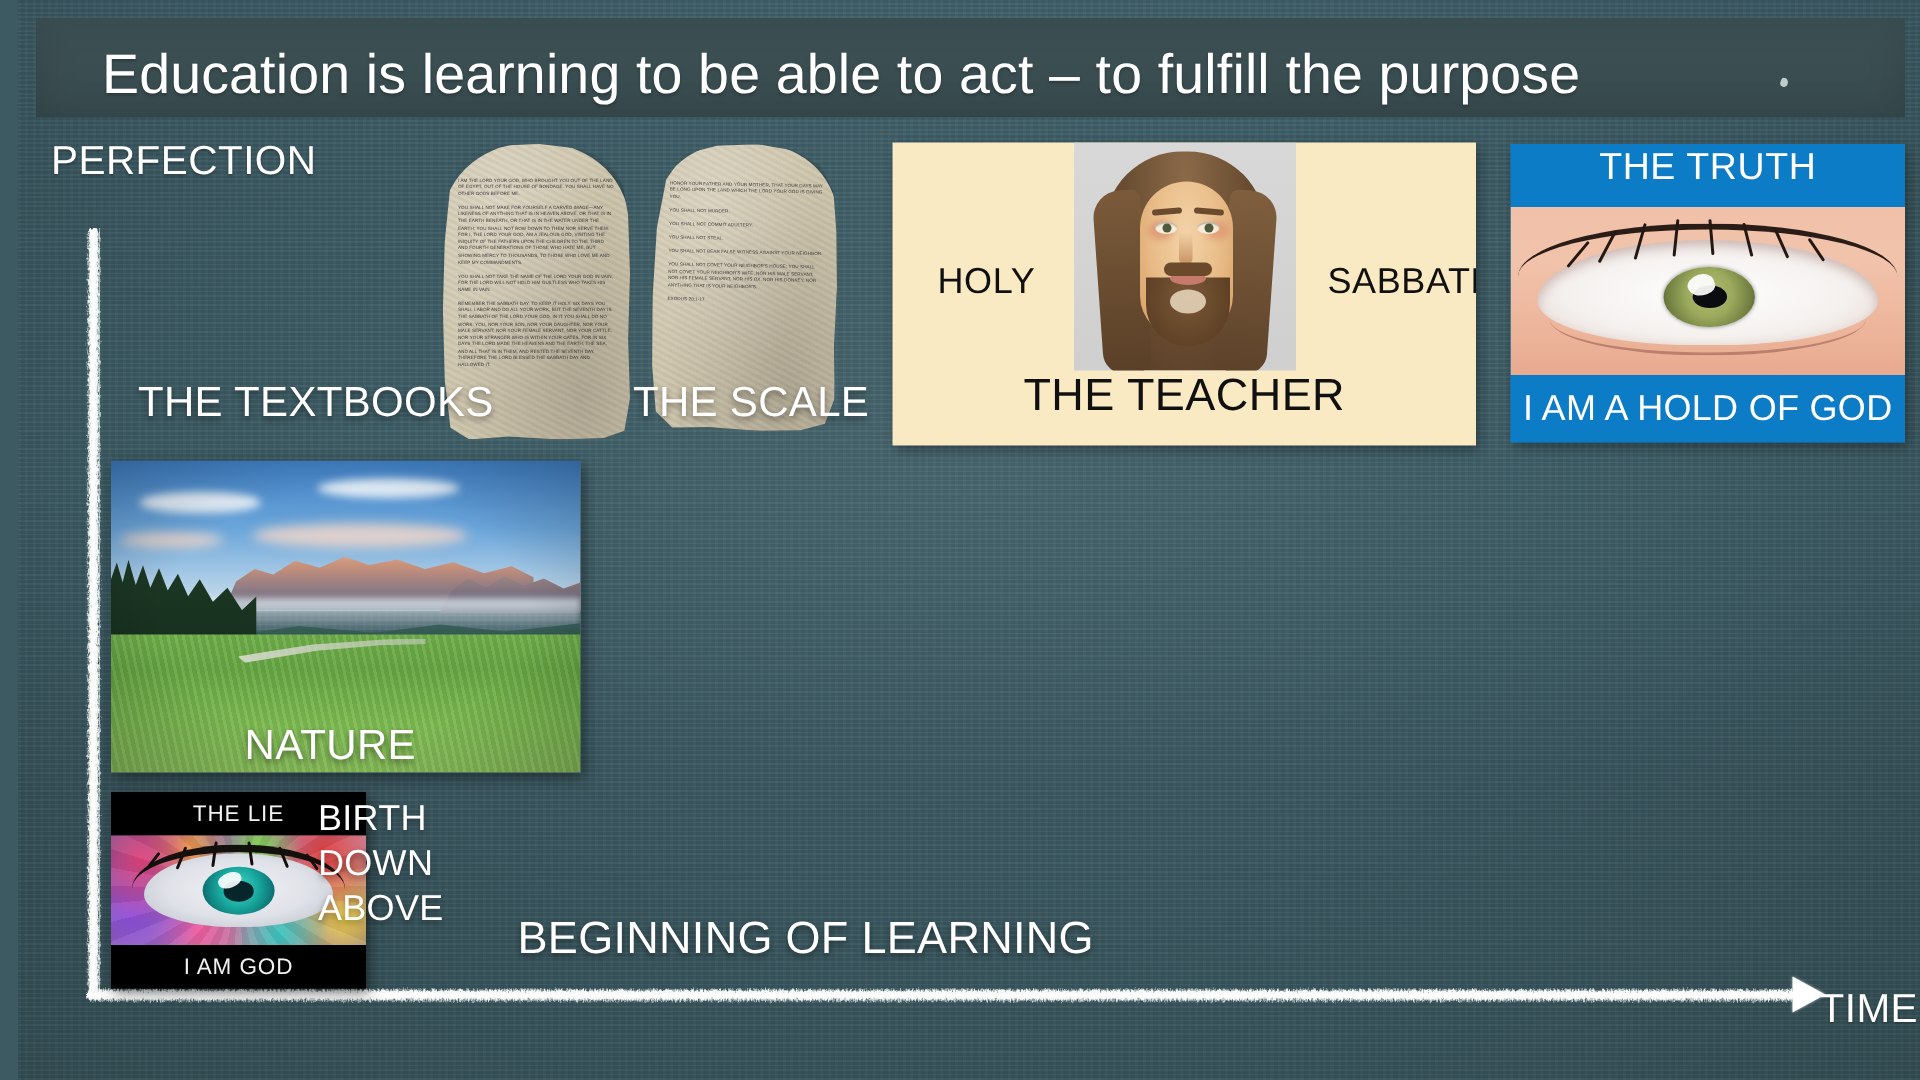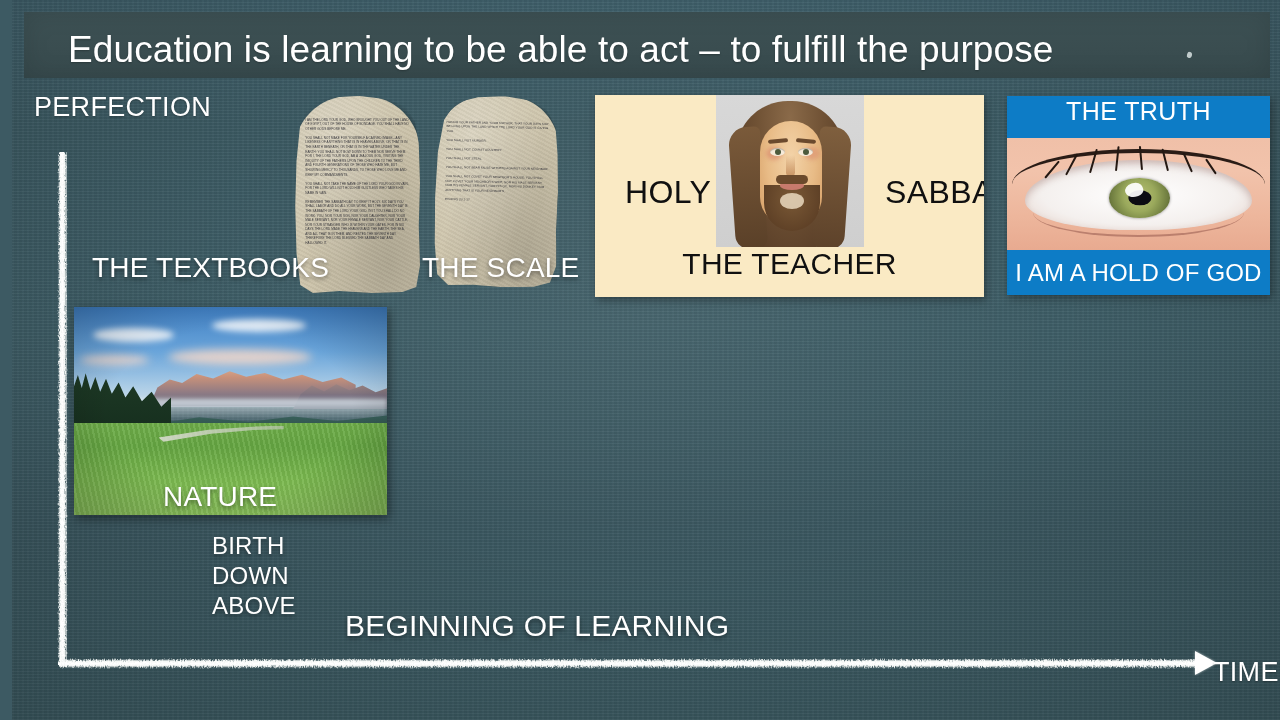--- a/index.html
+++ b/index.html
@@ -153,21 +153,21 @@
   .eye-l,.eye-r{position:absolute;top:53px;width:15px;height:8px;background:#f6ead9;border-radius:50%;z-index:4;box-shadow:inset 0 1px 1px rgba(0,0,0,.25);}
   .eye-l{left:54px;} .eye-r{left:82px;}
   .eye-l:after,.eye-r:after{content:"";position:absolute;left:5px;top:1px;width:6px;height:6px;background:#4d5a3c;border-radius:50%;}
   .nose{position:absolute;left:70px;top:60px;width:9px;height:22px;background:linear-gradient(180deg,rgba(200,146,96,0),rgba(186,128,80,.75));border-radius:0 0 6px 6px;z-index:4;}
   .mouth{position:absolute;left:64px;top:86px;width:24px;height:9px;background:#c77a6c;border-radius:50%;z-index:5;}
   .beard{position:absolute;left:48px;top:90px;width:56px;height:46px;
     background:radial-gradient(ellipse at 50% 30%, #7a5936 0%, #5e4026 75%);border-radius:0 0 28px 28px;z-index:3;}
   .beard:after{content:"";position:absolute;left:16px;top:8px;width:24px;height:16px;background:#ead9c0;border-radius:50%;opacity:.85;}
   .mous{position:absolute;left:60px;top:80px;width:32px;height:9px;background:#6b4a2c;border-radius:8px;z-index:6;}
   .teacher-word{
-    position:absolute;top:79px;color:#101010;font-size:32px;letter-spacing:.4px;
+    position:absolute;top:79px;color:#101010;font-size:24px;letter-spacing:.4px;
   }
   .tw-holy{left:30px;} .tw-spirit{left:290px;}
   .teacher-caption{
     position:absolute;left:0;right:0;top:152px;text-align:center;
     color:#101010;font-size:30px;letter-spacing:.3px;
   }
 
   
   .truth-panel{
     position:absolute;left:995px;top:96px;width:263px;height:199px;z-index:14;
@@ -380,20 +380,43 @@
     <div class="n-mtn2"></div>
     <div class="n-haze"></div>
     <div class="n-hills"></div>
     <div class="n-forest"></div>
     <div class="n-forest-r"></div>
     <div class="n-meadow"></div>
     <div class="n-road"></div>
     <div class="n-vign"></div>
   </div>
 
+  <div class="lie-panel">
+    <div class="lie-top">
+      <span>THE LIE</span>
+    </div>
+    <div class="lie-img">
+      <div class="lie-white">
+        <div class="lie-iris">
+          <div class="lie-pupil"></div>
+          <div class="lie-glint"></div>
+        </div>
+      </div>
+      <div class="lie-lashes"></div>
+      <div class="lash" style="left:16%;top:14%;width:2px;height:14px;transform:rotate(38deg);"></div>
+      <div class="lash" style="left:27%;top:9%;width:2px;height:16px;transform:rotate(22deg);"></div>
+      <div class="lash" style="left:40%;top:6%;width:2px;height:17px;transform:rotate(8deg);"></div>
+      <div class="lash" style="left:54%;top:6%;width:2px;height:16px;transform:rotate(-8deg);"></div>
+      <div class="lash" style="left:67%;top:10%;width:2px;height:15px;transform:rotate(-22deg);"></div>
+      <div class="lash" style="left:78%;top:15%;width:2px;height:13px;transform:rotate(-36deg);"></div>
+    </div>
+    <div class="lie-bot">
+      <span>I AM GOD</span>
+    </div>
+  </div>
 
   <div class="cap lbl-textbooks">THE TEXTBOOKS</div>
   <div class="cap lbl-scale">THE SCALE</div>
   <div class="cap lbl-nature">NATURE</div>
   <div class="cap lbl-begin">BEGINNING OF LEARNING</div>
   <div class="birth-block">
     <div>BIRTH</div>
     <div>DOWN</div>
     <div>ABOVE</div>
   </div>

